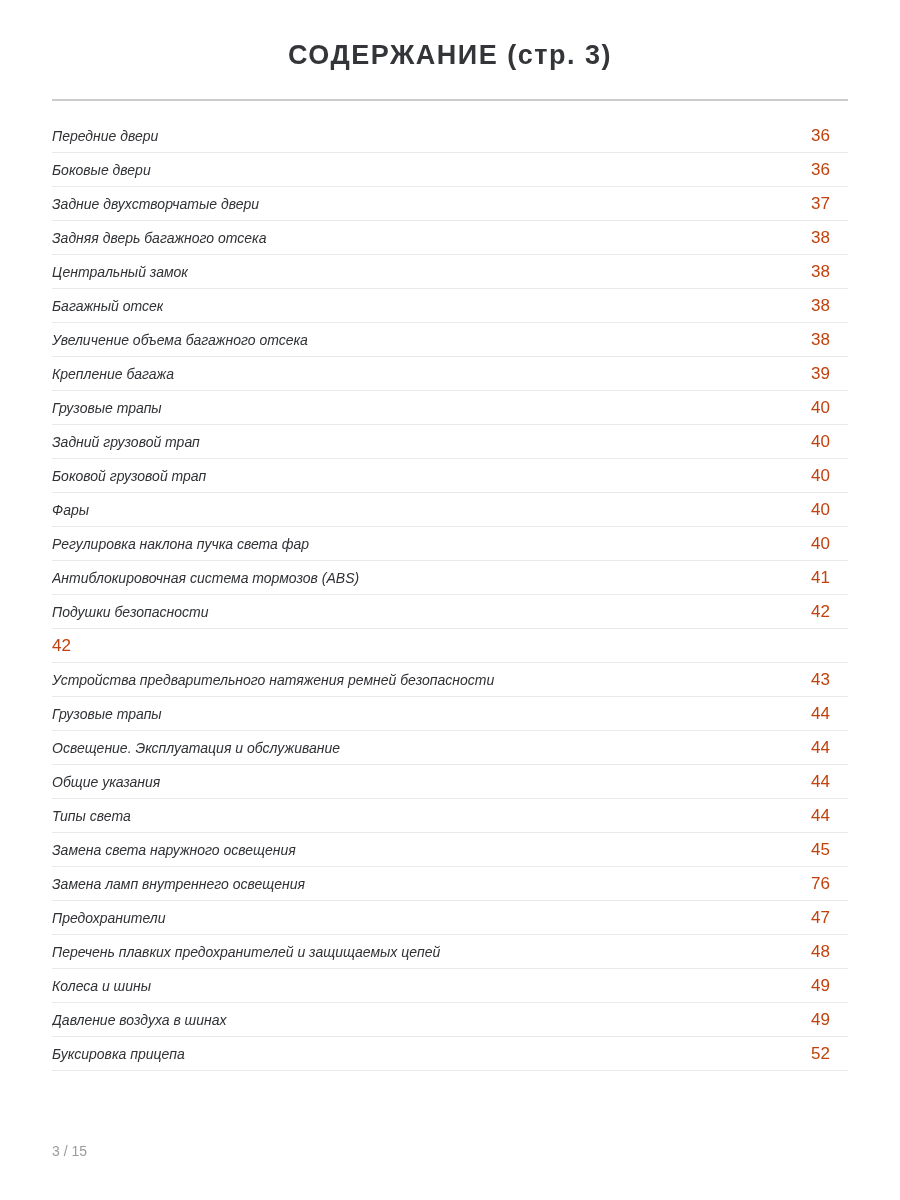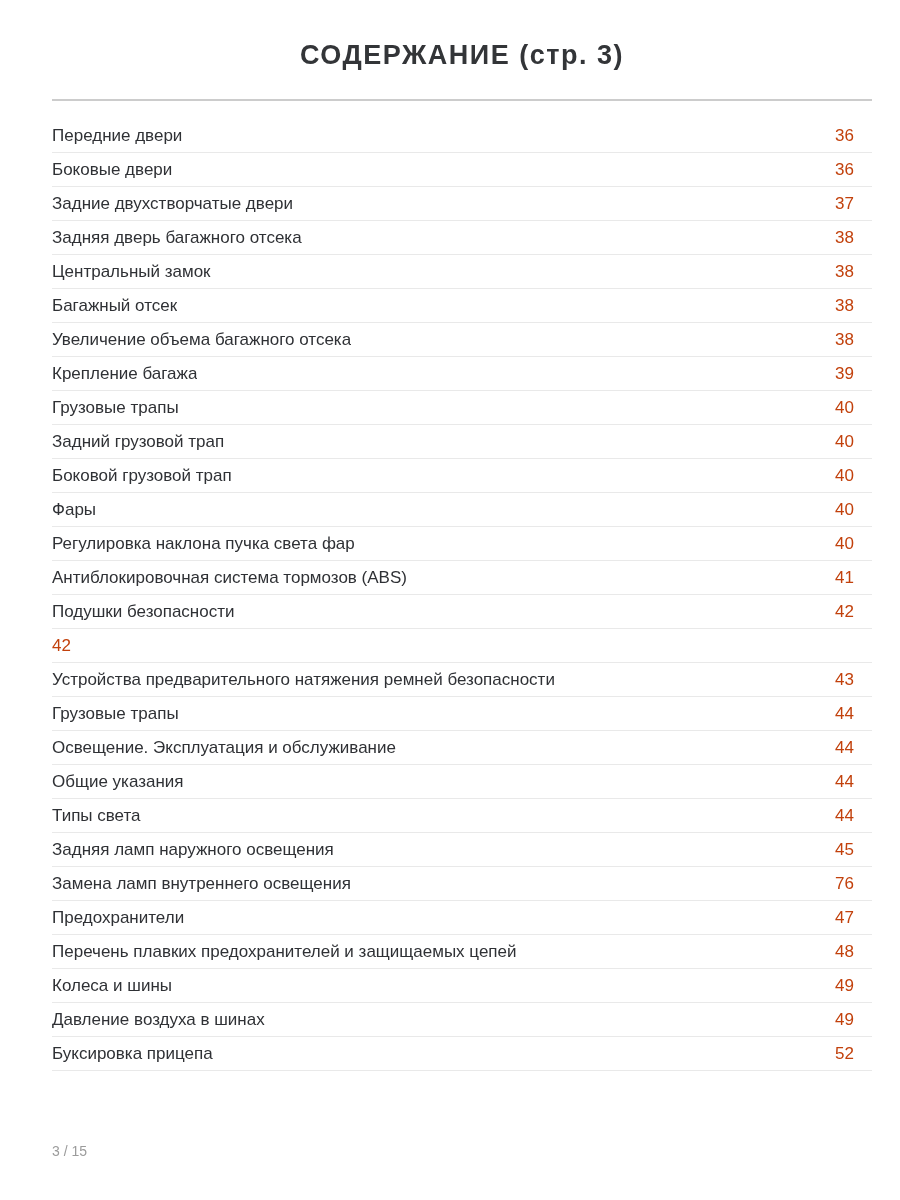--- a/index.html
+++ b/index.html
@@ -6,21 +6,21 @@
   html, body {
     width: 900px;
     background: #ffffff;
     font-family: "Liberation Sans", "DejaVu Sans", sans-serif;
   }
   body { height: 1200px; overflow: hidden; }
 
   .page {
     width: 900px;
     height: 1200px;
-    padding: 41px 28px 0 52px;
+    padding: 41px 52px 0 52px;
     background: #ffffff;
   }
 
   h1.title {
     text-align: center;
     font-size: 27px;
     line-height: 28px;
     font-weight: 700;
     letter-spacing: 1.5px;
     color: #333538;
@@ -40,24 +40,25 @@
   .toc-row {
     height: 34px;
     display: flex;
     align-items: center;
     justify-content: space-between;
     border-bottom: 1px solid #e9e9e9;
     cursor: pointer;
   }
 
   .toc-label {
-    font-size: 17px;
+    font-size: 14px;
     color: #2f3135;
     white-space: nowrap;
     overflow: hidden;
+    font-style: italic;
   }
 
   .toc-page {
     font-size: 17px;
     color: #c2410c;
     padding-right: 18px;
     flex-shrink: 0;
   }
 
   .footer {
@@ -176,21 +177,21 @@
     <span class="toc-label">Общие указания</span>
     <span class="toc-page">44</span>
   </div>
 
   <div class="toc-row">
     <span class="toc-label">Типы света</span>
     <span class="toc-page">44</span>
   </div>
 
   <div class="toc-row">
-    <span class="toc-label">Задняя ламп наружного освещения</span>
+    <span class="toc-label">Замена света наружного освещения</span>
     <span class="toc-page">45</span>
   </div>
 
   <div class="toc-row">
     <span class="toc-label">Замена ламп внутреннего освещения</span>
     <span class="toc-page">76</span>
   </div>
 
   <div class="toc-row">
     <span class="toc-label">Предохранители</span>

